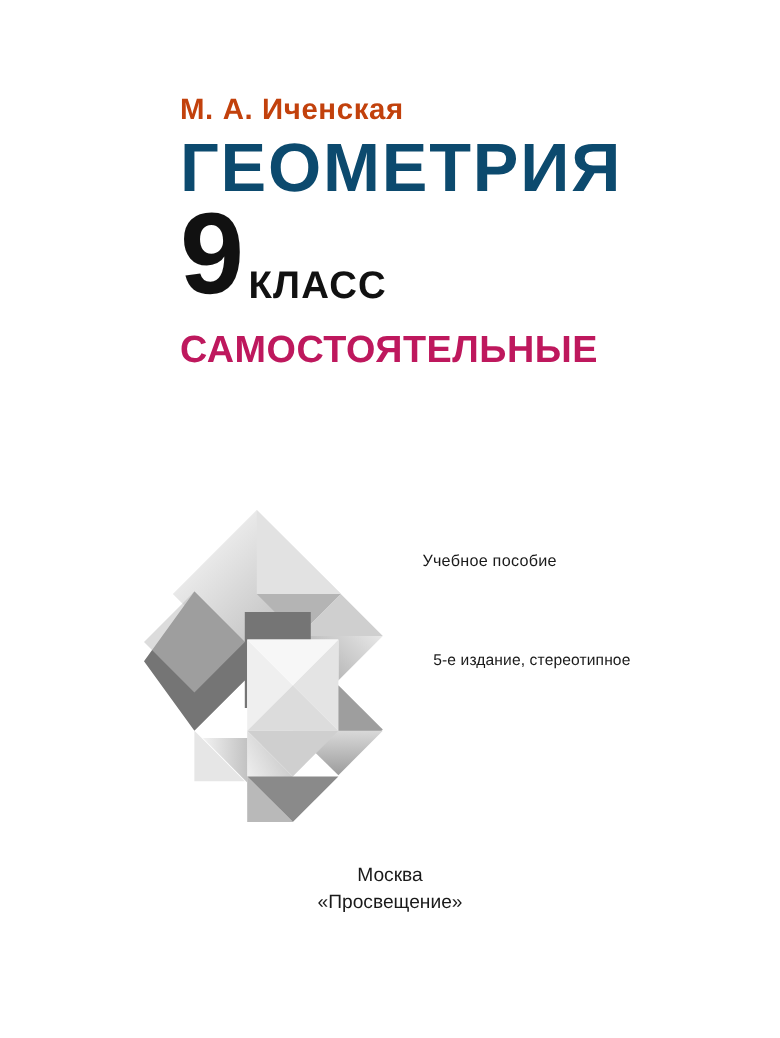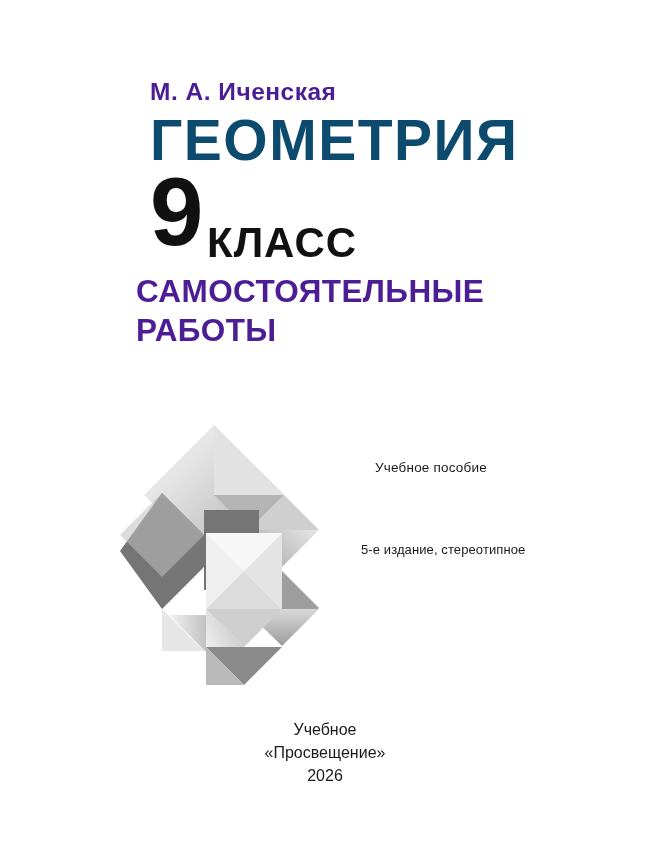--- a/index.html
+++ b/index.html
@@ -23,21 +23,21 @@
   }
 
   
   .author {
     position: absolute;
     left: 150px;
     top: 78px;
     font-size: 24.5px;
     font-weight: bold;
     letter-spacing: 0.5px;
-    color: #4c1d95;
+    color: #c2410c;
   }
 
   .subject {
     position: absolute;
     left: 150px;
     top: 112px;
     font-size: 57px;
     font-weight: bold;
     letter-spacing: 1.5px;
     line-height: 1;
@@ -56,49 +56,48 @@
     top: 0;
     font-size: 96px;
     font-weight: bold;
     line-height: 0.92;
     color: #111;
   }
   .grade-word {
     position: absolute;
     left: 57px;
     top: 51px;
-    font-size: 42px;
+    font-size: 32px;
     font-weight: bold;
     letter-spacing: 1px;
     color: #111;
   }
 
   .worktype {
     position: absolute;
-    left: 136px;
+    left: 150px;
     top: 272px;
     font-size: 31.5px;
     font-weight: bold;
     line-height: 1.25;
     letter-spacing: 0.4px;
-    color: #4c1d95;
+    color: #be185d;
     width: 420px;
   }
   .worktype .l2 { display: block; }
   .worktype .l3 { display: block; }
 
   
   .note-manual {
     position: absolute;
     left: 352px;
     top: 460px;
     font-size: 13.5px;
     color: #1a1a1a;
     letter-spacing: 0.2px;
-    margin-left: 23px;
   }
   .note-edition {
     position: absolute;
     left: 361px;
     top: 542px;
     font-size: 13px;
     color: #1a1a1a;
     letter-spacing: 0.1px;
     text-align: center;
   }
@@ -135,21 +134,20 @@
 
   <div class="subject">ГЕОМЕТРИЯ</div>
 
   <div class="grade-row">
     <div class="grade-number">9</div>
     <div class="grade-word">КЛАСС</div>
   </div>
 
   <div class="worktype">
     <span class="l1">САМОСТОЯТЕЛЬНЫЕ</span>
-    <span class="l3">РАБОТЫ</span>
   </div>
 
   <div class="note-manual">Учебное пособие</div>
 
   <div class="note-edition">5-е издание, стереотипное</div>
 
   <div class="emblem">
     <svg width="280" height="280" viewBox="0 0 280 280" xmlns="http://www.w3.org/2000/svg">
       <defs>
         <linearGradient id="gA" x1="0" y1="0" x2="1" y2="1">
@@ -198,18 +196,17 @@
       <polygon points="132,194 170,232 132,270" fill="url(#gC)"></polygon>
       <polygon points="132,232 208,232 170,270" fill="#8a8a8a"></polygon>
       <polygon points="132,232 170,270 132,270" fill="#b9b9b9"></polygon>
 
       <polygon points="88,194 130,236 88,236" fill="#e6e6e6"></polygon>
       <polygon points="95,200 132,237 132,200" fill="url(#gE)"></polygon>
     </svg>
   </div>
 
   <div class="imprint">
-    <span>Учебное</span>
+    <span>Москва</span>
     <span>«Просвещение»</span>
-    <span>2026</span>
   </div>
 
 </div>
 
 </body></html>

